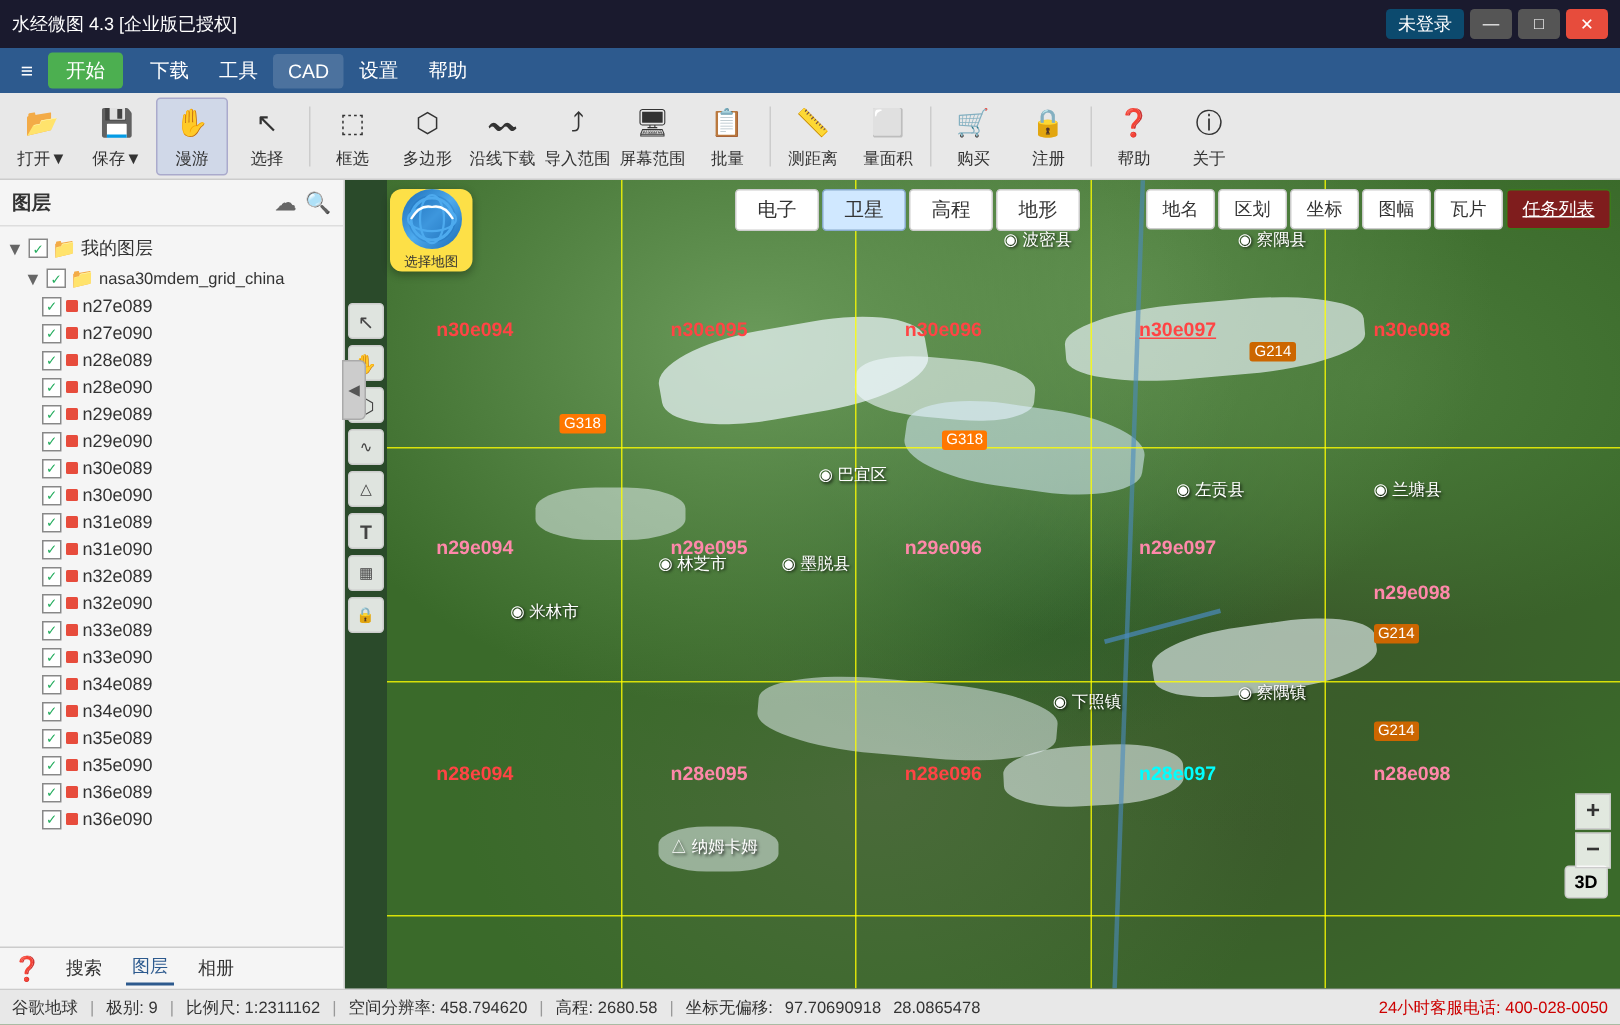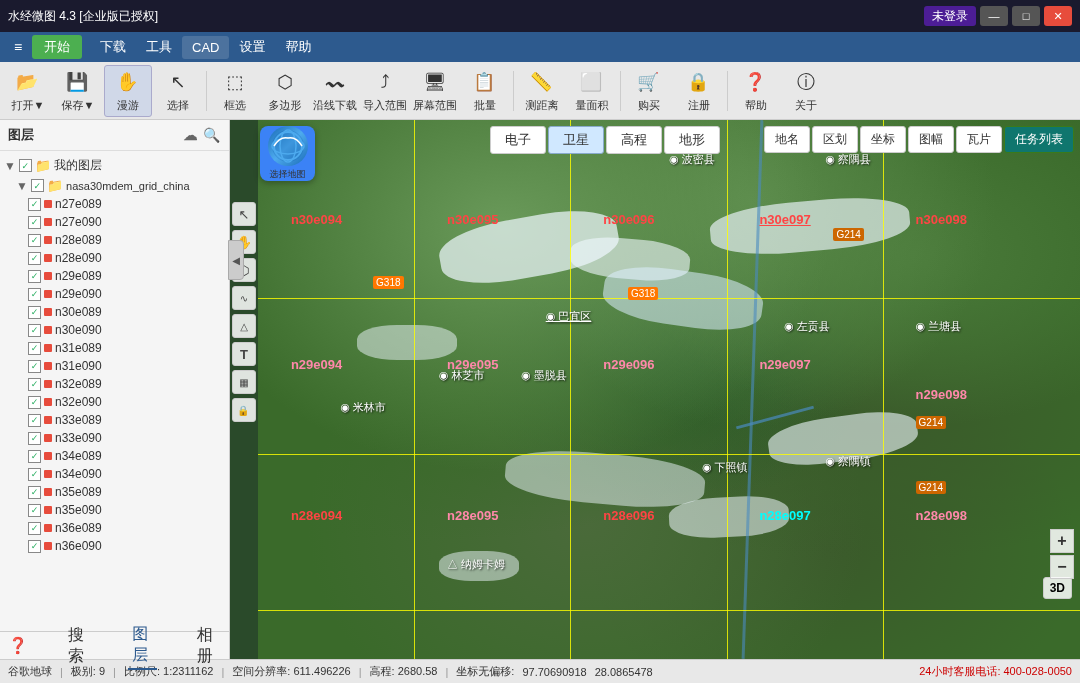--- a/index.html
+++ b/index.html
@@ -16,21 +16,21 @@
       color: white;
     }
     #title-bar .win-controls { display: flex; gap: 4px; }
     #title-bar .win-btn {
       width: 28px; height: 20px;
       border: none; cursor: pointer;
       font-size: 11px; color: white;
       display: flex; align-items: center; justify-content: center;
       border-radius: 3px;
     }
-    #title-bar .win-btn.login { background: #4c1d95; padding: 0 8px; width: auto; font-size: 12px; }
+    #title-bar .win-btn.login { background: #0c4a6e; padding: 0 8px; width: auto; font-size: 12px; }
     #title-bar .win-btn.min { background: #555; }
     #title-bar .win-btn.max { background: #555; }
     #title-bar .win-btn.close { background: #e74c3c; }
 
     
     #menu-bar {
       height: 30px;
       background: #2d5a8e;
       display: flex;
       align-items: center;
@@ -129,23 +129,22 @@
 
     #sidebar-bottom {
       height: 28px;
       border-top: 1px solid #ccc;
       display: flex;
       align-items: center;
       padding: 0 8px;
       gap: 12px;
     }
     #sidebar-bottom .nav-tab {
-      font-size: 16px; color: #333; cursor: pointer;
+      font-size: 12px; color: #333; cursor: pointer;
       padding: 2px 4px;
-      margin-left: 24px;
     }
     #sidebar-bottom .nav-tab.active { color: #2d5a8e; border-bottom: 2px solid #2d5a8e; }
 
     
     #map-area {
       flex: 1;
       position: relative;
       overflow: hidden;
       background: #2a4a2a;
     }
@@ -260,21 +259,21 @@
     .grid-label.cyan { color: #00ffff; }
 
     
     #map-logo {
       position: absolute;
       top: 6px;
       left: 30px;
       z-index: 30;
       width: 55px;
       height: 55px;
-      background: #3b82f6;
+      background: #fde047;
       border-radius: 8px;
       display: flex;
       flex-direction: column;
       align-items: center;
       justify-content: center;
       box-shadow: 0 2px 6px rgba(0,0,0,0.3);
     }
     #map-logo .logo-circle {
       width: 40px; height: 40px;
       border-radius: 50%;
@@ -693,21 +692,21 @@
         <div class="grid-label pink" style="top:44%;left:80%;margin-top:30px;">n29e098</div>
 
         <div class="grid-label red" style="top:72%;left:4%;">n28e094</div>
         <div class="grid-label pink" style="top:72%;left:23%;">n28e095</div>
         <div class="grid-label red" style="top:72%;left:42%;">n28e096</div>
         <div class="grid-label cyan" style="top:72%;left:61%;">n28e097</div>
         <div class="grid-label pink" style="top:72%;left:80%;">n28e098</div>
 
         <div class="place-label" style="top:6%;left:50%;">◉ 波密县</div>
         <div class="place-label" style="top:6%;left:69%;">◉ 察隅县</div>
-        <div class="place-label" style="top:35%;left:35%;text-decoration:underline;">◉ 巴宜区</div>
+        <div class="place-label" style="top:35%;left:35%;">◉ 巴宜区</div>
         <div class="place-label" style="top:46%;left:32%;">◉ 墨脱县</div>
         <div class="place-label" style="top:52%;left:10%;">◉ 米林市</div>
         <div class="place-label" style="top:46%;left:22%;">◉ 林芝市</div>
         <div class="place-label" style="top:37%;left:64%;">◉ 左贡县</div>
         <div class="place-label" style="top:37%;left:80%;">◉ 兰塘县</div>
         <div class="place-label" style="top:62%;left:69%;">◉ 察隅镇</div>
         <div class="place-label" style="top:63%;left:54%;">◉ 下照镇</div>
         <div class="place-label" style="top:81%;left:23%;">△ 纳姆卡姆</div>
 
         <div class="road-label g214" style="top:20%;left:70%;">G214</div>
@@ -725,42 +724,42 @@
       <button class="map-tab">高程</button>
       <button class="map-tab">地形</button>
     </div>
 
     <div id="map-right-tabs">
       <button class="map-right-tab">地名</button>
       <button class="map-right-tab">区划</button>
       <button class="map-right-tab">坐标</button>
       <button class="map-right-tab">图幅</button>
       <button class="map-right-tab">瓦片</button>
-      <button class="map-right-tab" style="background:#0f766e;color:white;border-color:#3a7a1a;">任务列表</button>
+      <button class="map-right-tab" style="background:#7f1d1d;color:white;border-color:#3a7a1a;text-decoration:underline;">任务列表</button>
     </div>
 
     <div id="btn-3d">3D</div>
 
     <div id="map-right-controls" style="right:6px;bottom:80px;top:auto;transform:none;position:absolute;display:flex;flex-direction:column;gap:2px;">
       <div class="map-ctrl-btn" style="font-size:16px;font-weight:bold;">+</div>
       <div class="map-ctrl-btn" style="font-size:16px;font-weight:bold;">−</div>
     </div>
 
   </div>
 
 </div>
 
 <div id="status-bar">
   <span class="status-item">谷歌地球</span>
   <span class="status-sep">|</span>
   <span class="status-item">极别: <span>9</span></span>
   <span class="status-sep">|</span>
   <span class="status-item">比例尺: 1:2311162</span>
   <span class="status-sep">|</span>
-  <span class="status-item">空间分辨率: 611.496226</span>
+  <span class="status-item">空间分辨率: 458.794620</span>
   <span class="status-sep">|</span>
   <span class="status-item">高程: 2680.58</span>
   <span class="status-sep">|</span>
   <span class="status-item">坐标无偏移:</span>
   <span class="status-item">97.70690918</span>
   <span class="status-item">28.0865478</span>
   <span class="right-info">24小时客服电话: 400-028-0050</span>
 </div>
 
 </body></html>

